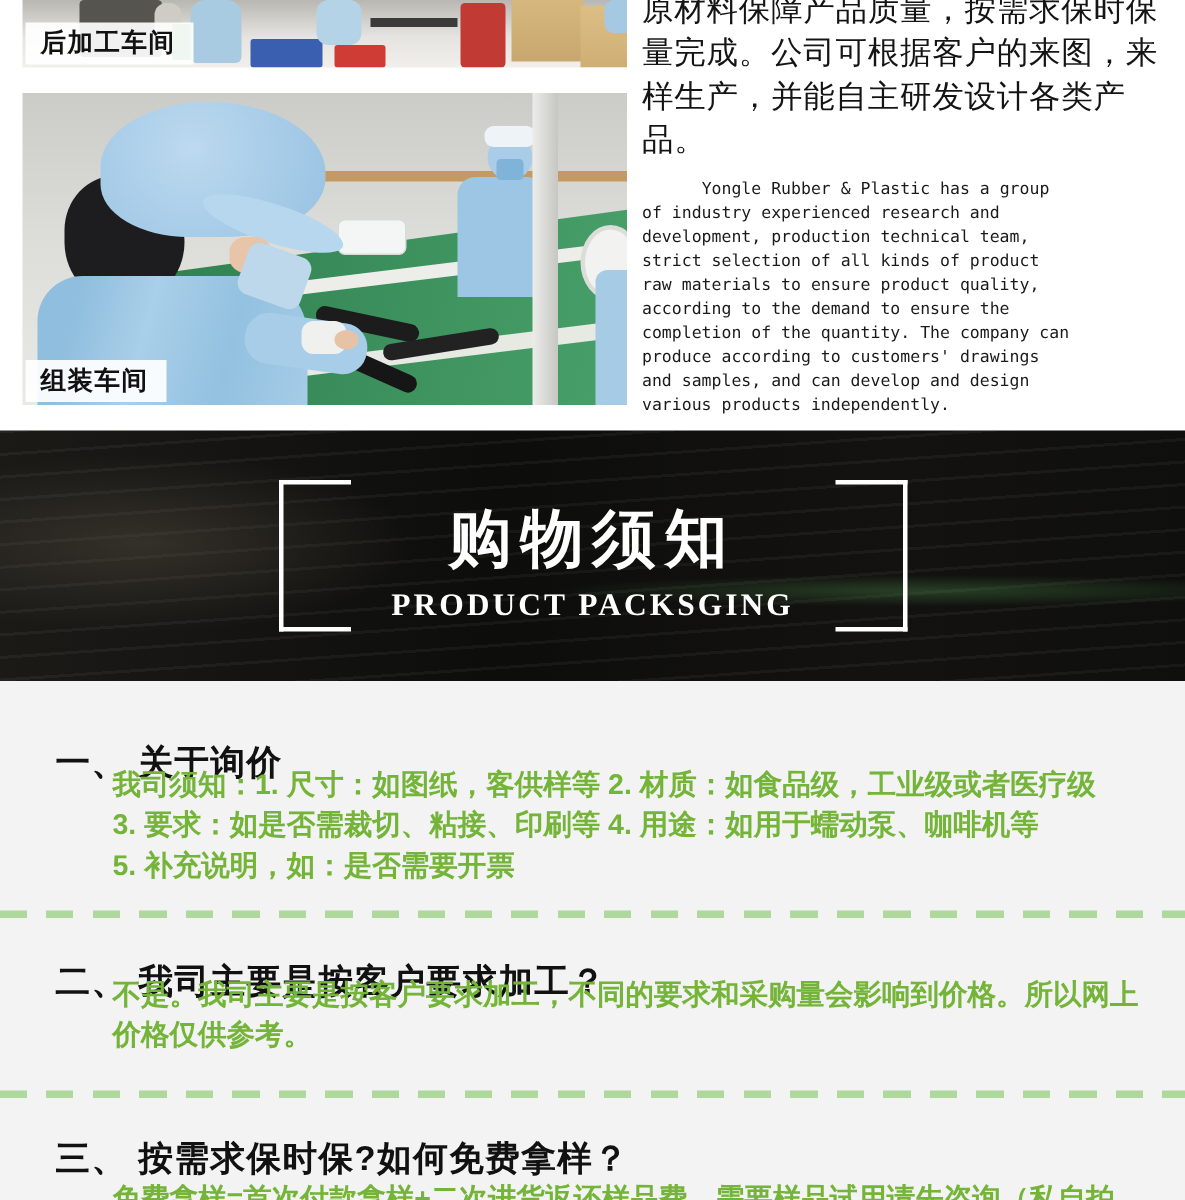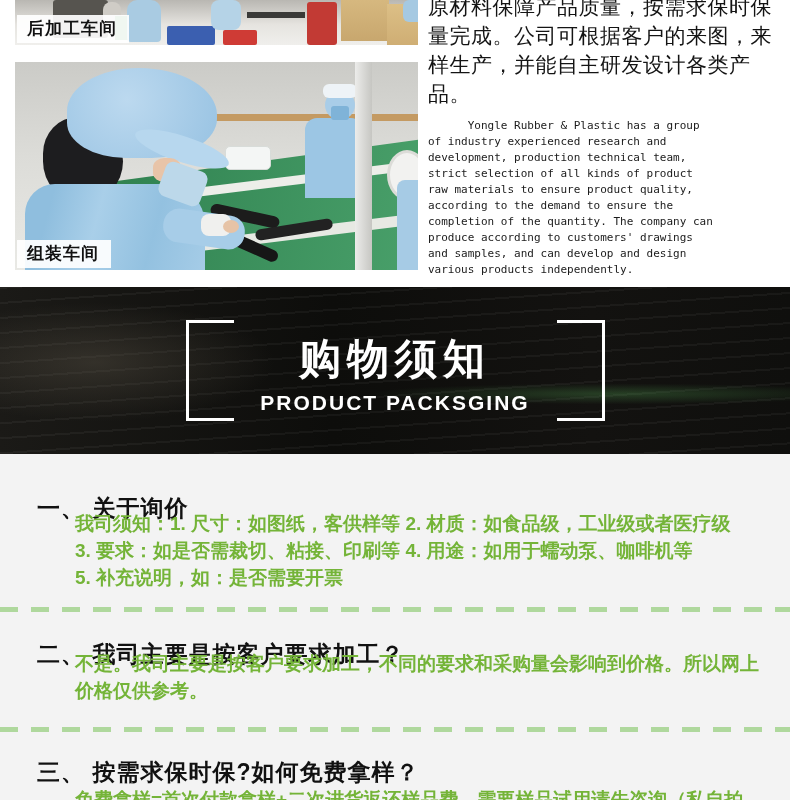--- a/index.html
+++ b/index.html
@@ -71,21 +71,21 @@
             radial-gradient(ellipse 45% 9% at 78% 64%, rgba(86,170,86,0.30), transparent 70%),
             radial-gradient(ellipse 35% 55% at 12% 45%, rgba(95,88,75,0.40), transparent 65%),
             repeating-linear-gradient(176deg, rgba(255,255,255,0.045) 0 2px, transparent 2px 15px),
             linear-gradient(90deg,#1b1a17,#0d0d0b 42%,#131210 75%,#0f0f0d);}
   .bracket{position:absolute;top:33px;height:95px;width:45px;}
   .bracket.left{left:186px;border-left:3px solid #fff;border-top:3px solid #fff;border-bottom:3px solid #fff;}
   .bracket.right{left:557px;border-right:3px solid #fff;border-top:3px solid #fff;border-bottom:3px solid #fff;}
   .banner-titles{position:absolute;left:0;top:0;width:100%;text-align:center;}
   .banner-zh{margin-top:44px;color:#fff;font-size:42px;font-weight:bold;letter-spacing:6px;}
   .banner-en{margin-top:4px;color:#fff;font-size:21px;letter-spacing:2px;
-             font-family:Liberation Sans, sans-serif;font-weight:bold;}
+             font-family:Liberation Serif, serif;font-weight:bold;}
 
   
   .faq{position:absolute;left:0;top:454px;width:790px;height:346px;background:#f3f3f3;}
   .faq-heading{position:absolute;left:22px;margin:15px;color:#111;font-size:23px;font-weight:bold;letter-spacing:1px;}
   .faq-body{position:absolute;left:75px;margin:0;width:695px;color:#74b438;font-size:19px;
             line-height:27px;font-weight:bold;white-space:pre-line;}
   .h1{top:24px;} .b1{top:56px;}
   .divider{position:absolute;left:0;width:790px;height:5px;
            background:repeating-linear-gradient(90deg,#afd89d 0 18px,transparent 18px 31px);}
   .d1{top:153px;} 

